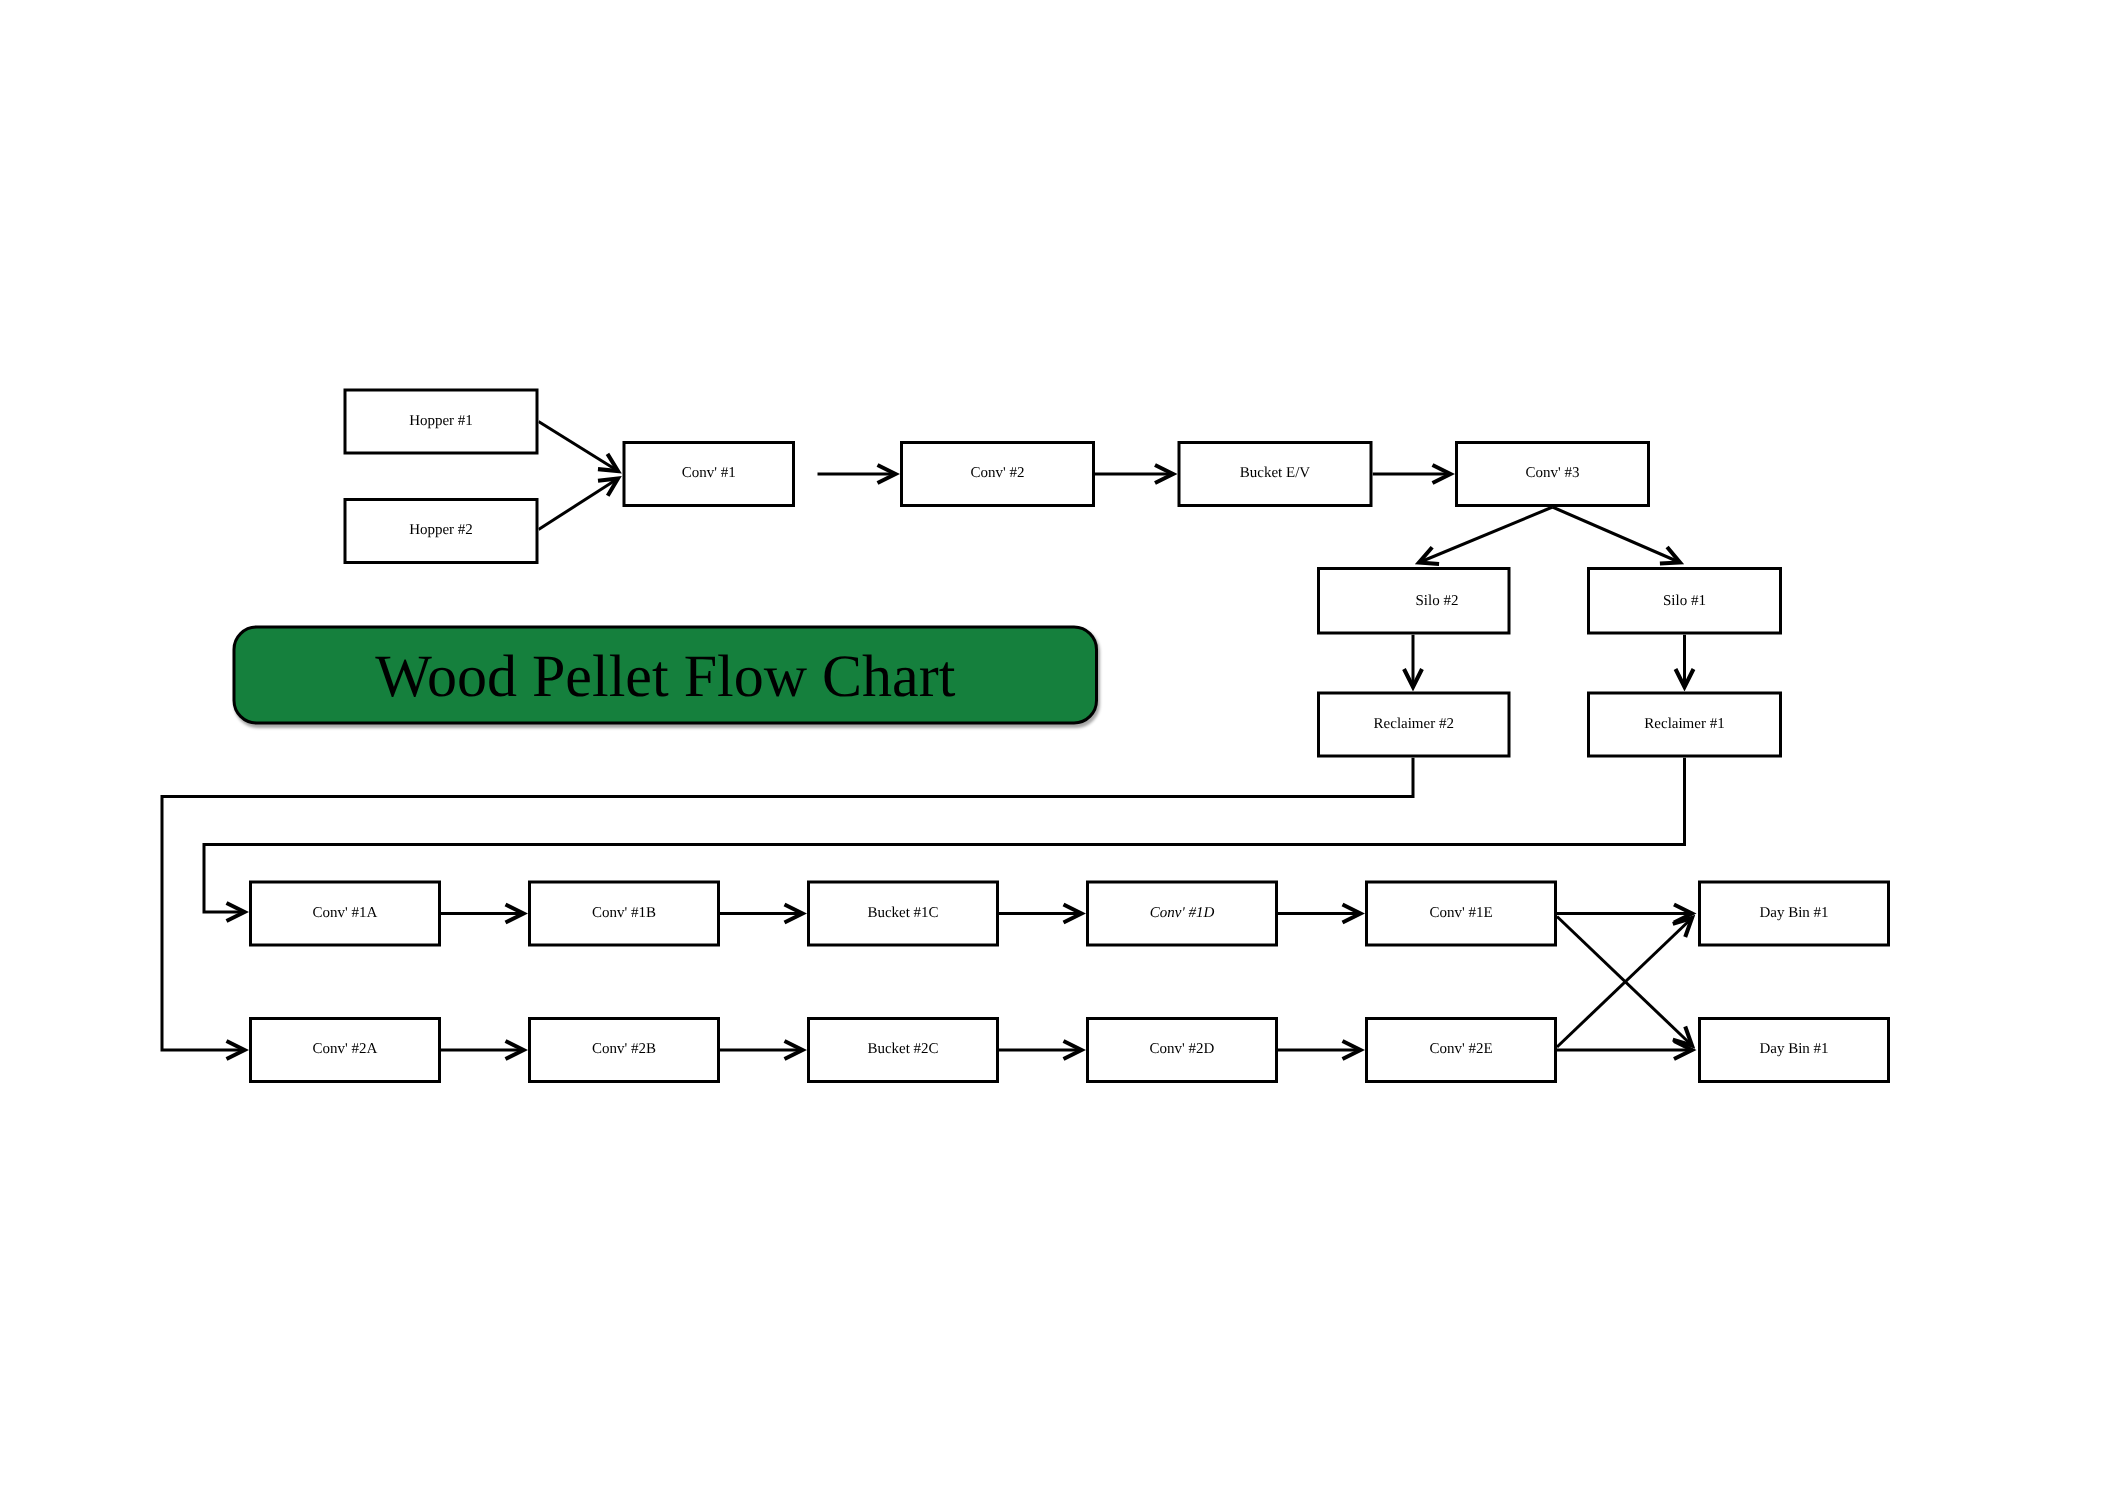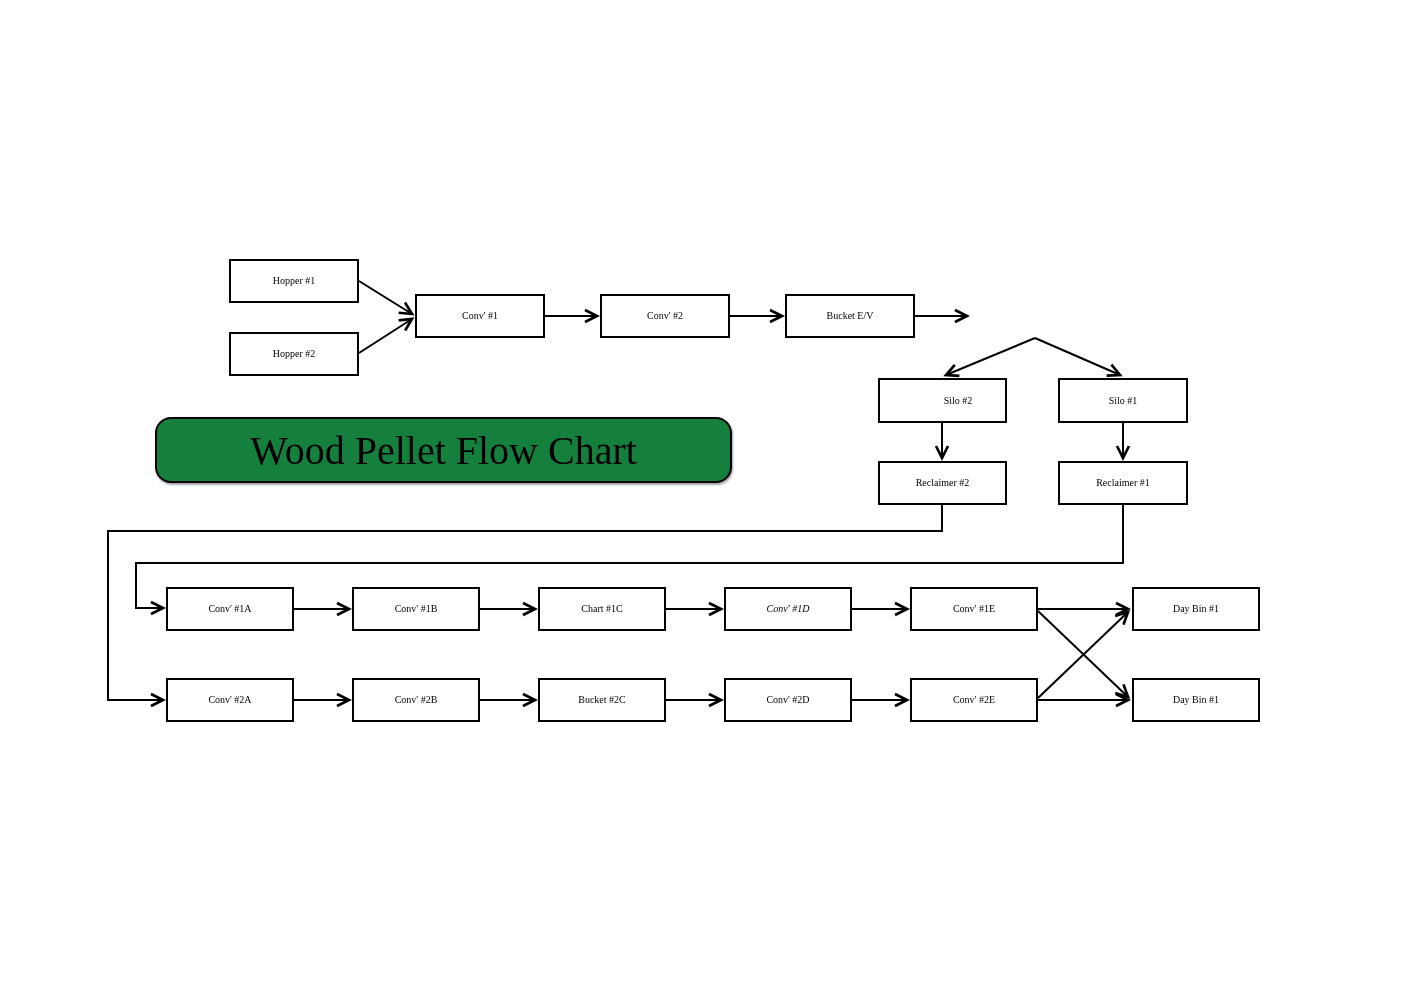--- a/index.html
+++ b/index.html
@@ -90,32 +90,33 @@
     <line x1="1038" y1="609" x2="1128" y2="609" marker-end="url(#arw)"></line>
     <line x1="1038" y1="611" x2="1128" y2="697" marker-end="url(#arw)"></line>
     <line x1="1038" y1="700" x2="1128" y2="700" marker-end="url(#arw)"></line>
     <line x1="1038" y1="698" x2="1128" y2="612" marker-end="url(#arw)"></line>
   </svg>
 
   <div class="title-box">Wood Pellet Flow Chart</div>
 
   <div class="node" style="left:229px; top:259px; width:130px; height:44px;">Hopper #1</div>
   <div class="node" style="left:229px; top:332px; width:130px; height:44px;">Hopper #2</div>
-  <div class="node" style="left:415px; top:294px; width:130px; height:44px;">Conv' #1</div>
+  <div class="node" style="left:415px; top:294px; width:115px; height:44px;">Conv' #1</div>
   <div class="node" style="left:600px; top:294px; width:130px; height:44px;">Conv' #2</div>
   <div class="node" style="left:785px; top:294px; width:130px; height:44px;">Bucket E/V</div>
+  <div class="node" style="left:970px; top:294px; width:130px; height:44px;">Conv' #3</div>
 
   <div class="node" style="left:878px; top:378px; width:129px; height:45px;padding-left:31px;">Silo #2</div>
   <div class="node" style="left:1058px; top:378px; width:130px; height:45px;">Silo #1</div>
   <div class="node" style="left:878px; top:461px; width:129px; height:44px;">Reclaimer #2</div>
   <div class="node" style="left:1058px; top:461px; width:130px; height:44px;font-family:Liberation Serif, serif;">Reclaimer #1</div>
 
   <div class="node" style="left:166px; top:587px; width:128px; height:44px;">Conv' #1A</div>
   <div class="node" style="left:352px; top:587px; width:128px; height:44px;">Conv' #1B</div>
-  <div class="node" style="left:538px; top:587px; width:128px; height:44px;">Chart #1C</div>
+  <div class="node" style="left:538px; top:587px; width:128px; height:44px;">Bucket #1C</div>
   <div class="node" style="left:724px; top:587px; width:128px; height:44px;font-style:italic;">Conv' #1D</div>
   <div class="node" style="left:910px; top:587px; width:128px; height:44px;">Conv' #1E</div>
   <div class="node" style="left:1132px; top:587px; width:128px; height:44px;">Day Bin #1</div>
 
   <div class="node" style="left:166px; top:678px; width:128px; height:44px;">Conv' #2A</div>
   <div class="node" style="left:352px; top:678px; width:128px; height:44px;">Conv' #2B</div>
   <div class="node" style="left:538px; top:678px; width:128px; height:44px;">Bucket #2C</div>
   <div class="node" style="left:724px; top:678px; width:128px; height:44px;">Conv' #2D</div>
   <div class="node" style="left:910px; top:678px; width:128px; height:44px;">Conv' #2E</div>
   <div class="node" style="left:1132px; top:678px; width:128px; height:44px;">Day Bin #1</div>

